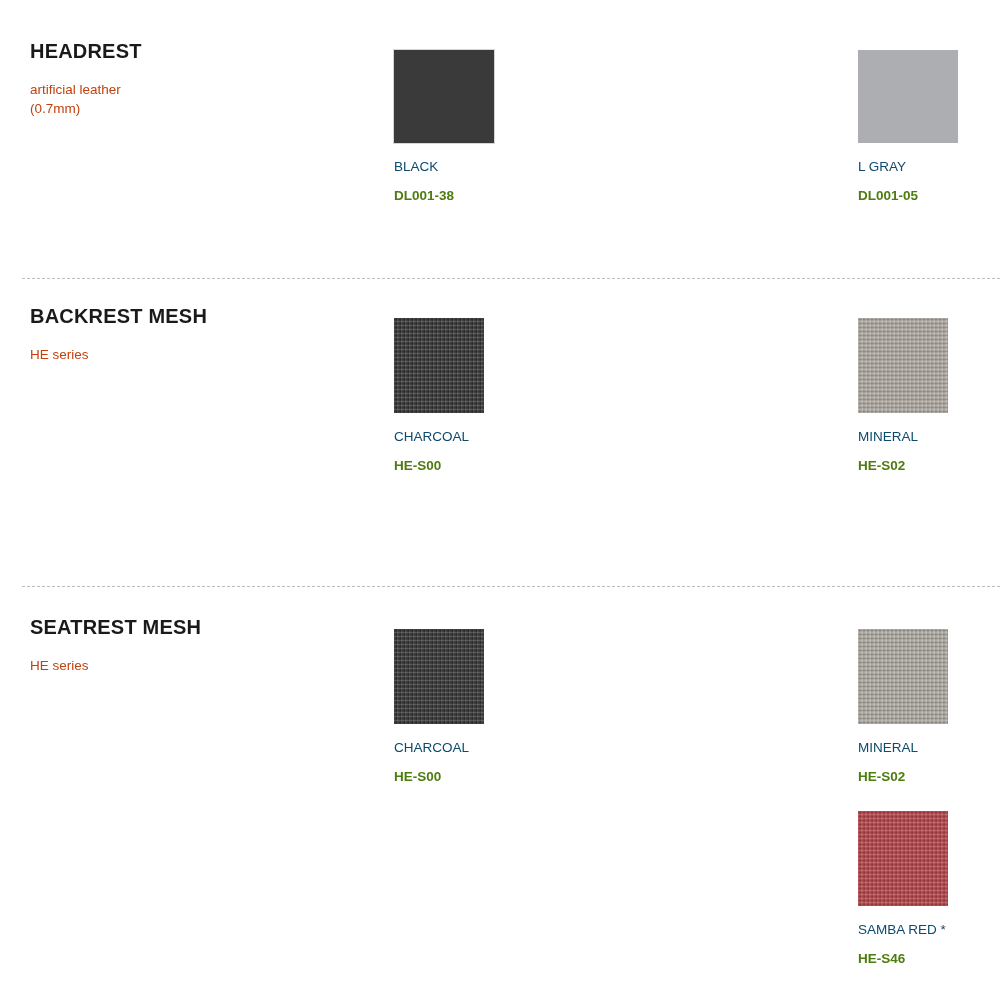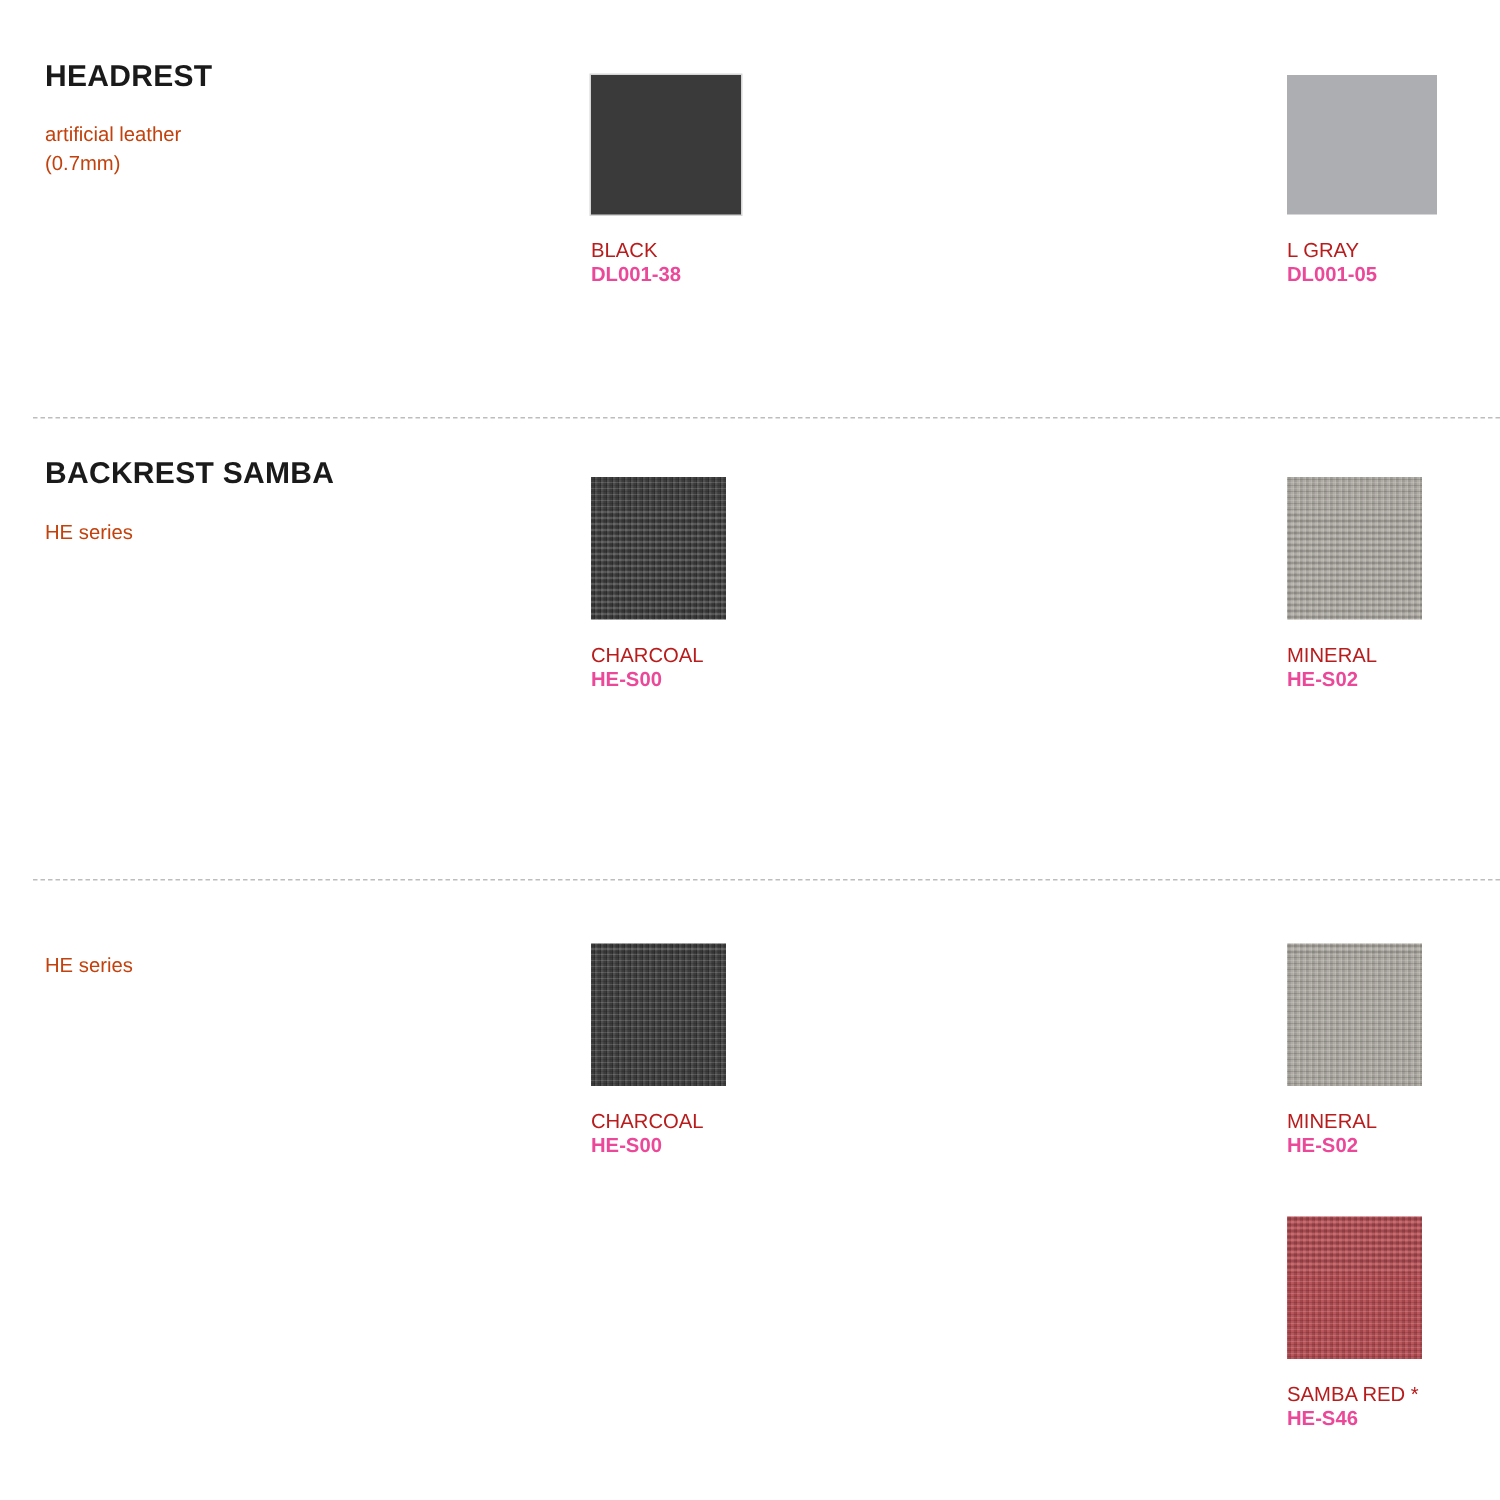--- a/index.html
+++ b/index.html
@@ -138,28 +138,29 @@
 
   
   .smooth::before,
   .smooth::after { content: none; }
 
   .swatch-name {
     margin-top: 16px;
     font-size: 13.5px;
     font-weight: normal;
     line-height: 1.2;
-    color: #b91c1c;
+    color: #0c4a6e;
     white-space: nowrap;
   }
   .swatch-code {
+    margin-top: 13px;
     font-size: 13.5px;
     font-weight: bold;
     line-height: 1.2;
-    color: #ec4899;
+    color: #4d7c0f;
     white-space: nowrap;
   }
 </style>
 </head>
 <body>
 
 <div class="sheet">
 
   <div class="section section-1">
     <div class="section-info">
@@ -182,21 +183,21 @@
         <div class="swatch-name">L GRAY</div>
         <div class="swatch-code">DL001-05</div>
       </div>
     </div>
   </div>
 
   <div class="divider divider-1"></div>
 
   <div class="section section-2">
     <div class="section-info">
-      <h2 class="section-title">BACKREST SAMBA</h2>
+      <h2 class="section-title">BACKREST MESH</h2>
       <p class="section-sub">HE series</p>
     </div>
 
     <div class="swatch-row" style="top:13px;">
       <div class="swatch-cell col-1">
         <span class="swatch-chip sz-mesh weave" style="background-color:#343434"></span>
         <div class="swatch-name">CHARCOAL</div>
         <div class="swatch-code">HE-S00</div>
       </div>
 
@@ -205,20 +206,21 @@
         <div class="swatch-name">MINERAL</div>
         <div class="swatch-code">HE-S02</div>
       </div>
     </div>
   </div>
 
   <div class="divider divider-2"></div>
 
   <div class="section section-3">
     <div class="section-info">
+      <h2 class="section-title">SEATREST MESH</h2>
       <p class="section-sub">HE series</p>
     </div>
 
     <div class="swatch-row" style="top:13px;">
       <div class="swatch-cell col-1">
         <span class="swatch-chip sz-mesh weave" style="background-color:#343434"></span>
         <div class="swatch-name">CHARCOAL</div>
         <div class="swatch-code">HE-S00</div>
       </div>
 

